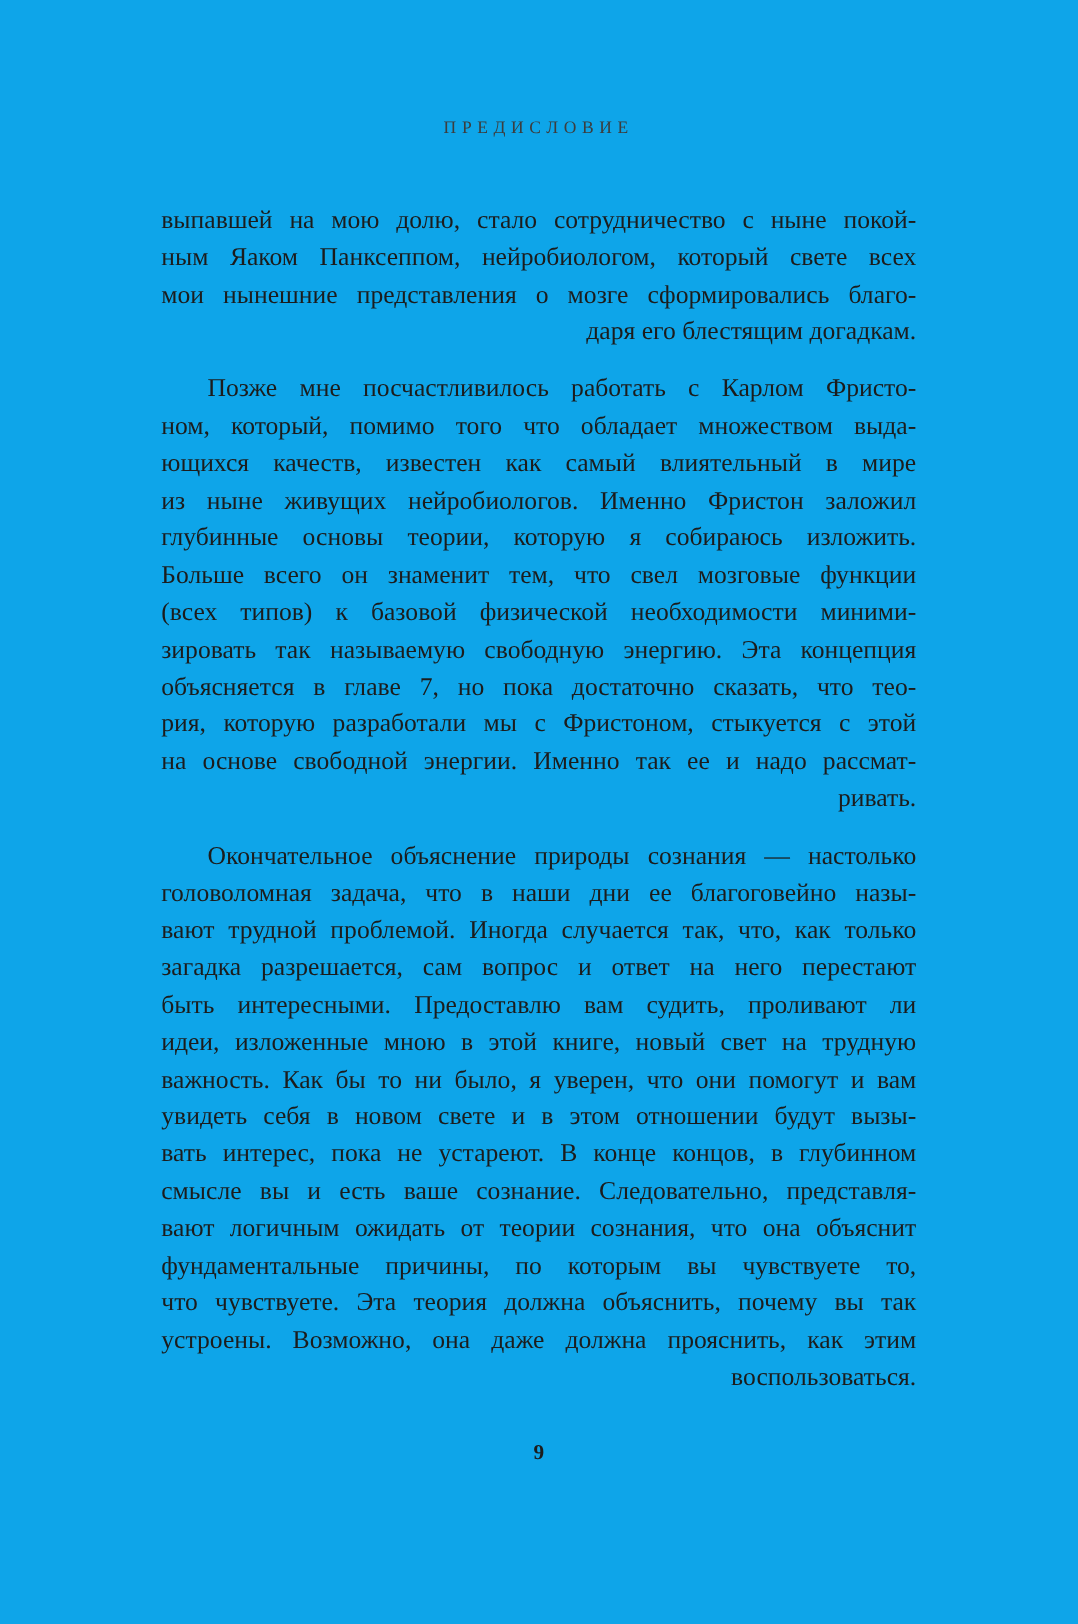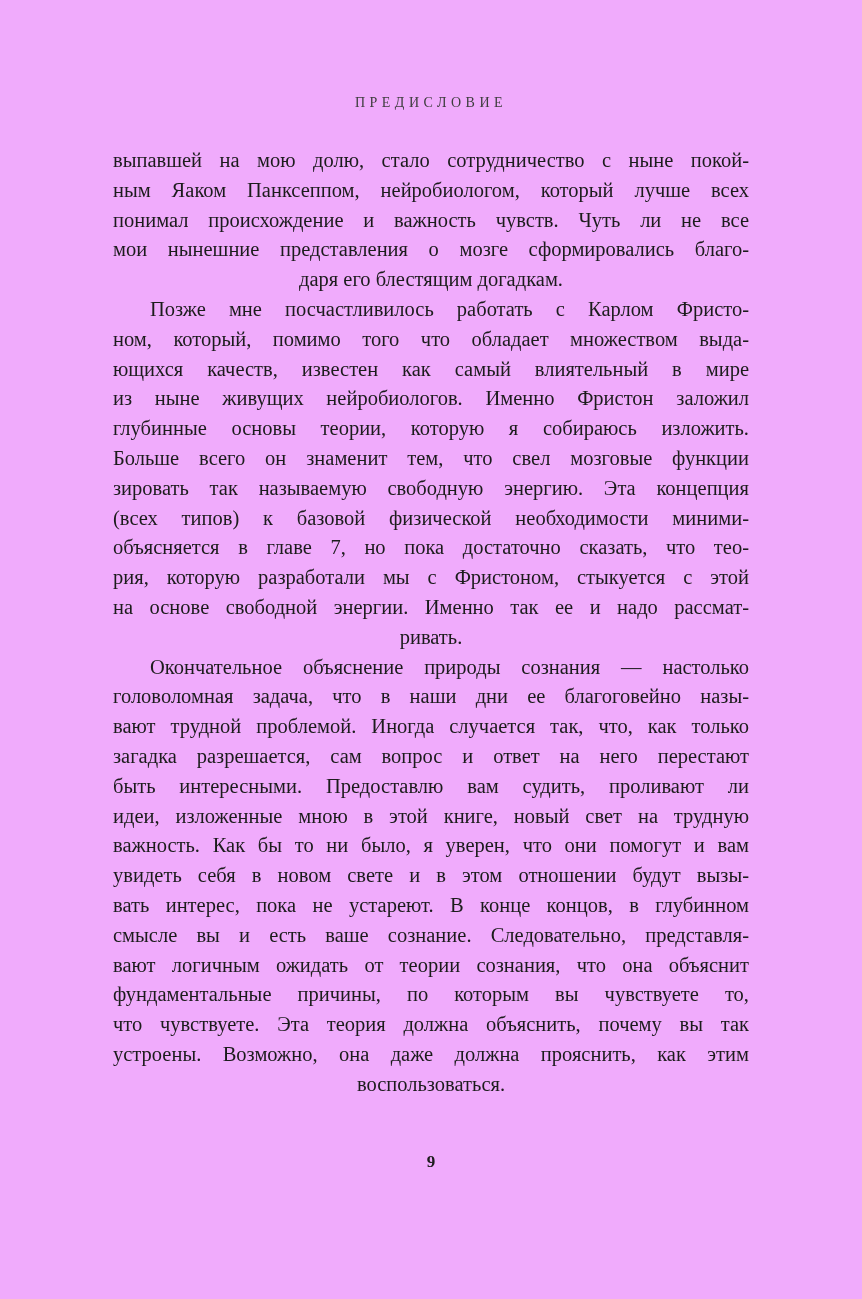--- a/index.html
+++ b/index.html
@@ -4,21 +4,21 @@
 <style>
   html, body {
     margin: 0;
     padding: 0;
     background: #ffffff;
   }
   .page {
     position: relative;
     width: 862px;
     height: 1299px;
-    background: #f0abfc;
+    background: #0ea5e9;
     font-family: "Liberation Serif", serif;
     color: #1c1c1c;
     overflow: hidden;
   }
   .running-head {
     position: absolute;
     top: 95px;
     left: 0;
     right: 0;
     text-align: center;
@@ -31,25 +31,25 @@
   .body-text {
     position: absolute;
     top: 146px;
     left: 113px;
     width: 636px;
     font-size: 20.5px;
     line-height: 29.8px;
     color: #1c1c1c;
   }
   .paragraph {
-    margin: 0;
+    margin: 16px;
   }
   .line {
     white-space: nowrap;
-    text-align: center;
+    text-align: right;
   }
   .line.justify {
     white-space: normal;
     text-align: justify;
     text-align-last: justify;
   }
   .line.indent {
     text-indent: 37px;
   }
   .page-number {
@@ -65,34 +65,33 @@
 </style>
 </head>
 <body>
 
 <div class="page">
   <div class="running-head">ПРЕДИСЛОВИЕ</div>
 
   <div class="body-text">
       <div class="paragraph">
         <div class="line justify">выпавшей на мою долю, стало сотрудничество с ныне покой-</div>
-        <div class="line justify">ным Яаком Панксеппом, нейробиологом, который лучше всех</div>
-        <div class="line justify">понимал происхождение и важность чувств. Чуть ли не все</div>
+        <div class="line justify">ным Яаком Панксеппом, нейробиологом, который свете всех</div>
         <div class="line justify">мои нынешние представления о мозге сформировались благо-</div>
         <div class="line">даря его блестящим догадкам.</div>
       </div>
       <div class="paragraph">
         <div class="line justify indent">Позже мне посчастливилось работать с Карлом Фристо-</div>
         <div class="line justify">ном, который, помимо того что обладает множеством выда-</div>
         <div class="line justify">ющихся качеств, известен как самый влиятельный в мире</div>
         <div class="line justify">из ныне живущих нейробиологов. Именно Фристон заложил</div>
         <div class="line justify">глубинные основы теории, которую я собираюсь изложить.</div>
         <div class="line justify">Больше всего он знаменит тем, что свел мозговые функции</div>
+        <div class="line justify">(всех типов) к базовой физической необходимости миними-</div>
         <div class="line justify">зировать так называемую свободную энергию. Эта концепция</div>
-        <div class="line justify">(всех типов) к базовой физической необходимости миними-</div>
         <div class="line justify">объясняется в главе 7, но пока достаточно сказать, что тео-</div>
         <div class="line justify">рия, которую разработали мы с Фристоном, стыкуется с этой</div>
         <div class="line justify">на основе свободной энергии. Именно так ее и надо рассмат-</div>
         <div class="line">ривать.</div>
       </div>
       <div class="paragraph">
         <div class="line justify indent">Окончательное объяснение природы сознания — настолько</div>
         <div class="line justify">головоломная задача, что в наши дни ее благоговейно назы-</div>
         <div class="line justify">вают трудной проблемой. Иногда случается так, что, как только</div>
         <div class="line justify">загадка разрешается, сам вопрос и ответ на него перестают</div>

